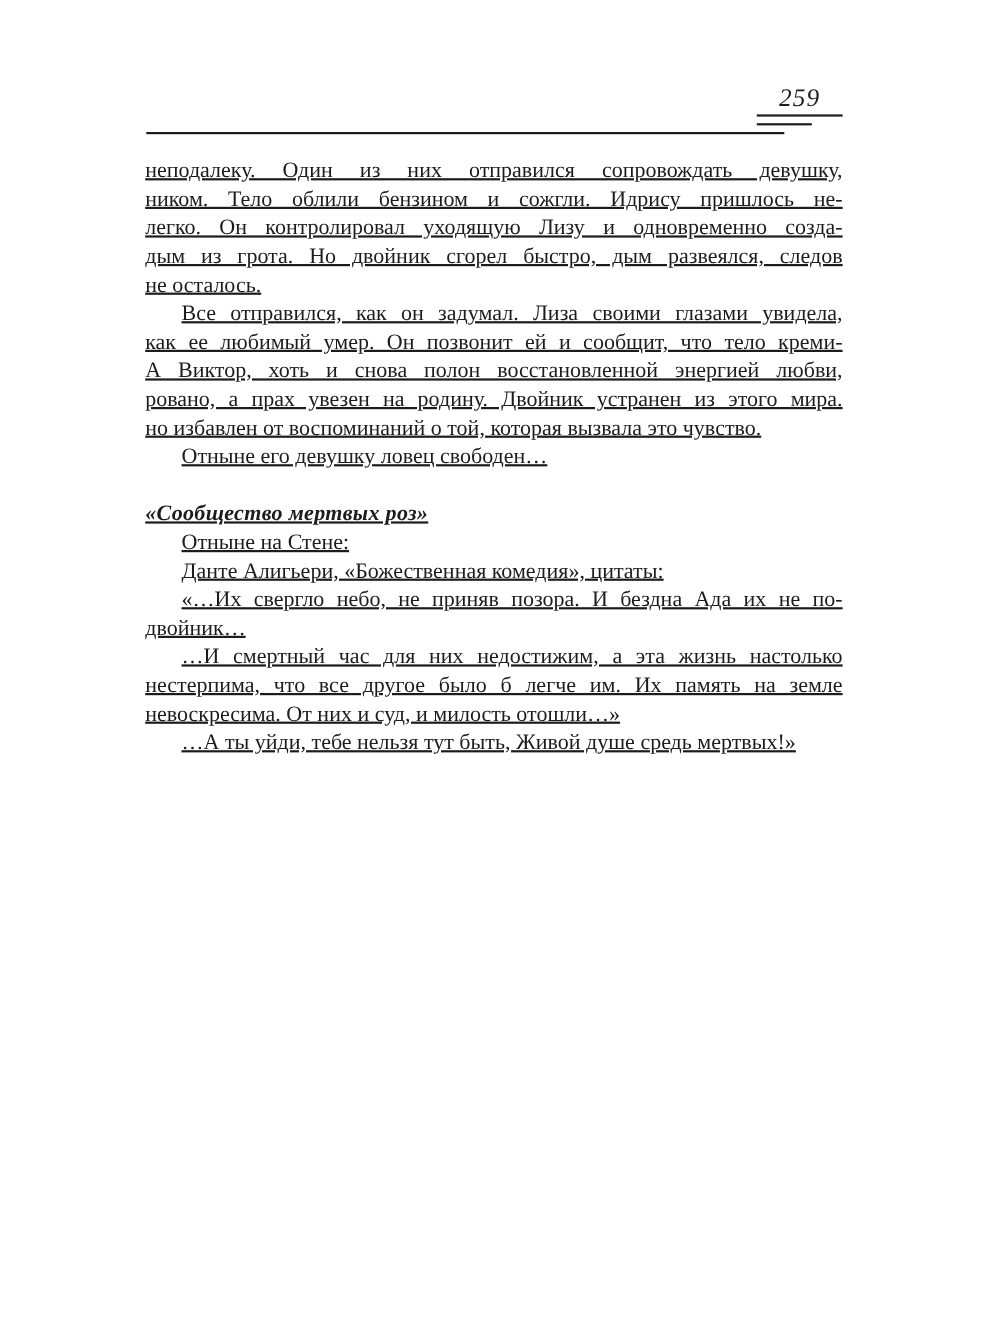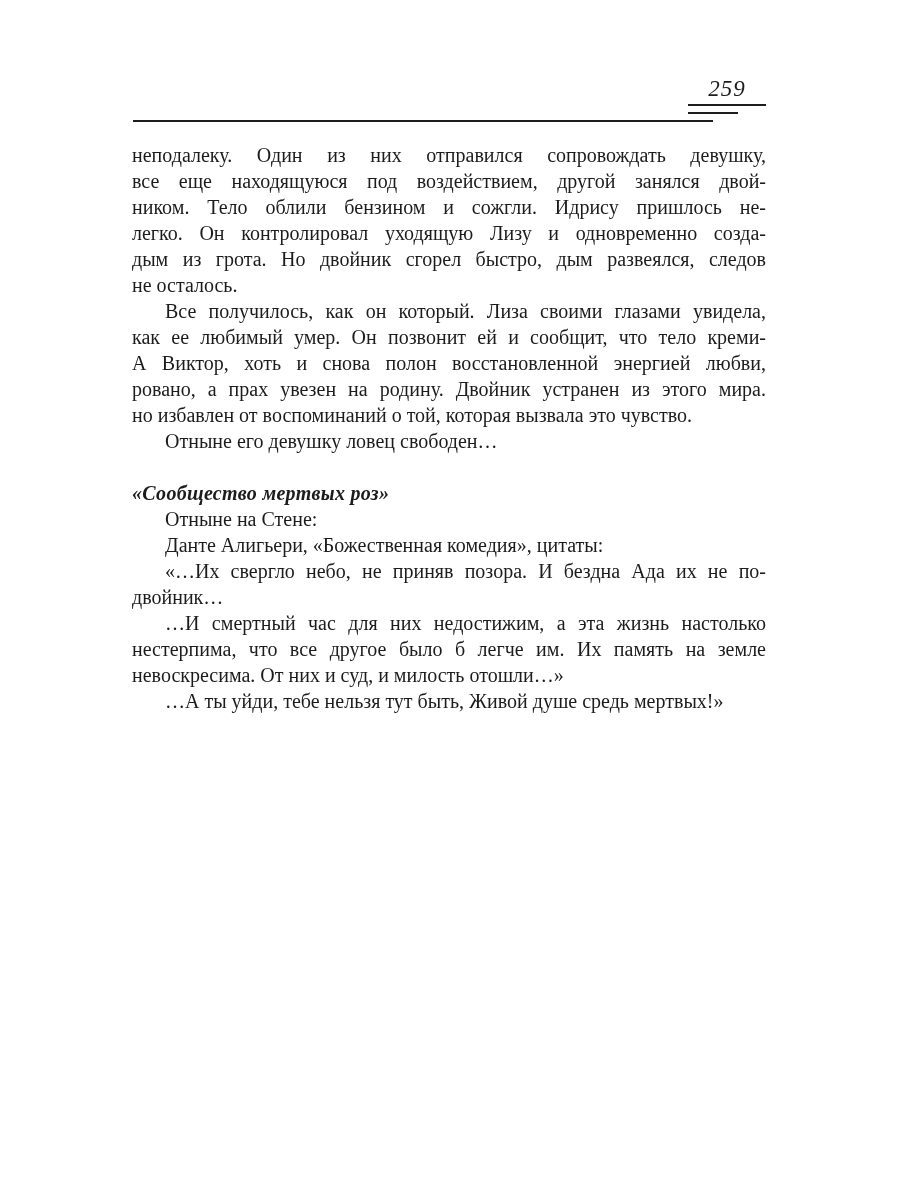--- a/index.html
+++ b/index.html
@@ -59,20 +59,21 @@
     left: 132px;
     top: 142px;
     width: 634px;
     font-size: 20px;
     line-height: 26px;
   }
   .line {
     text-align: justify;
     text-align-last: justify;
     white-space: normal;
+    text-decoration: underline;
   }
   .line.last {
     text-align-last: auto;
   }
   .line.indent {
     text-indent: 33px;
   }
   .block.heading .line {
     font-weight: bold;
     font-style: italic;
@@ -93,28 +94,27 @@
     <div class="pagenum">259</div>
     <div class="rule rule-under-num"></div>
     <div class="rule rule-under-num-2"></div>
   </div>
 
   <div class="main-rule rule"></div>
 
   <div class="body-text">
       <div class="block p">
         <div class="line">неподалеку. Один из них отправился сопровождать девушку,</div>
-        <div class="line">все еще находящуюся под воздействием, другой занялся двой-</div>
         <div class="line">ником. Тело облили бензином и сожгли. Идрису пришлось не-</div>
         <div class="line">легко. Он контролировал уходящую Лизу и одновременно созда-</div>
         <div class="line">дым из грота. Но двойник сгорел быстро, дым развеялся, следов</div>
         <div class="line last">не осталось.</div>
       </div>
       <div class="block p">
-        <div class="line indent">Все получилось, как он который. Лиза своими глазами увидела,</div>
+        <div class="line indent">Все отправился, как он задумал. Лиза своими глазами увидела,</div>
         <div class="line">как ее любимый умер. Он позвонит ей и сообщит, что тело креми-</div>
         <div class="line">А Виктор, хоть и снова полон восстановленной энергией любви,</div>
         <div class="line">ровано, а прах увезен на родину. Двойник устранен из этого мира.</div>
         <div class="line last">но избавлен от воспоминаний о той, которая вызвала это чувство.</div>
       </div>
       <div class="block p">
         <div class="line last indent">Отныне его девушку ловец свободен…</div>
       </div>
       <div class="block spacer"></div>
       <div class="block heading">

